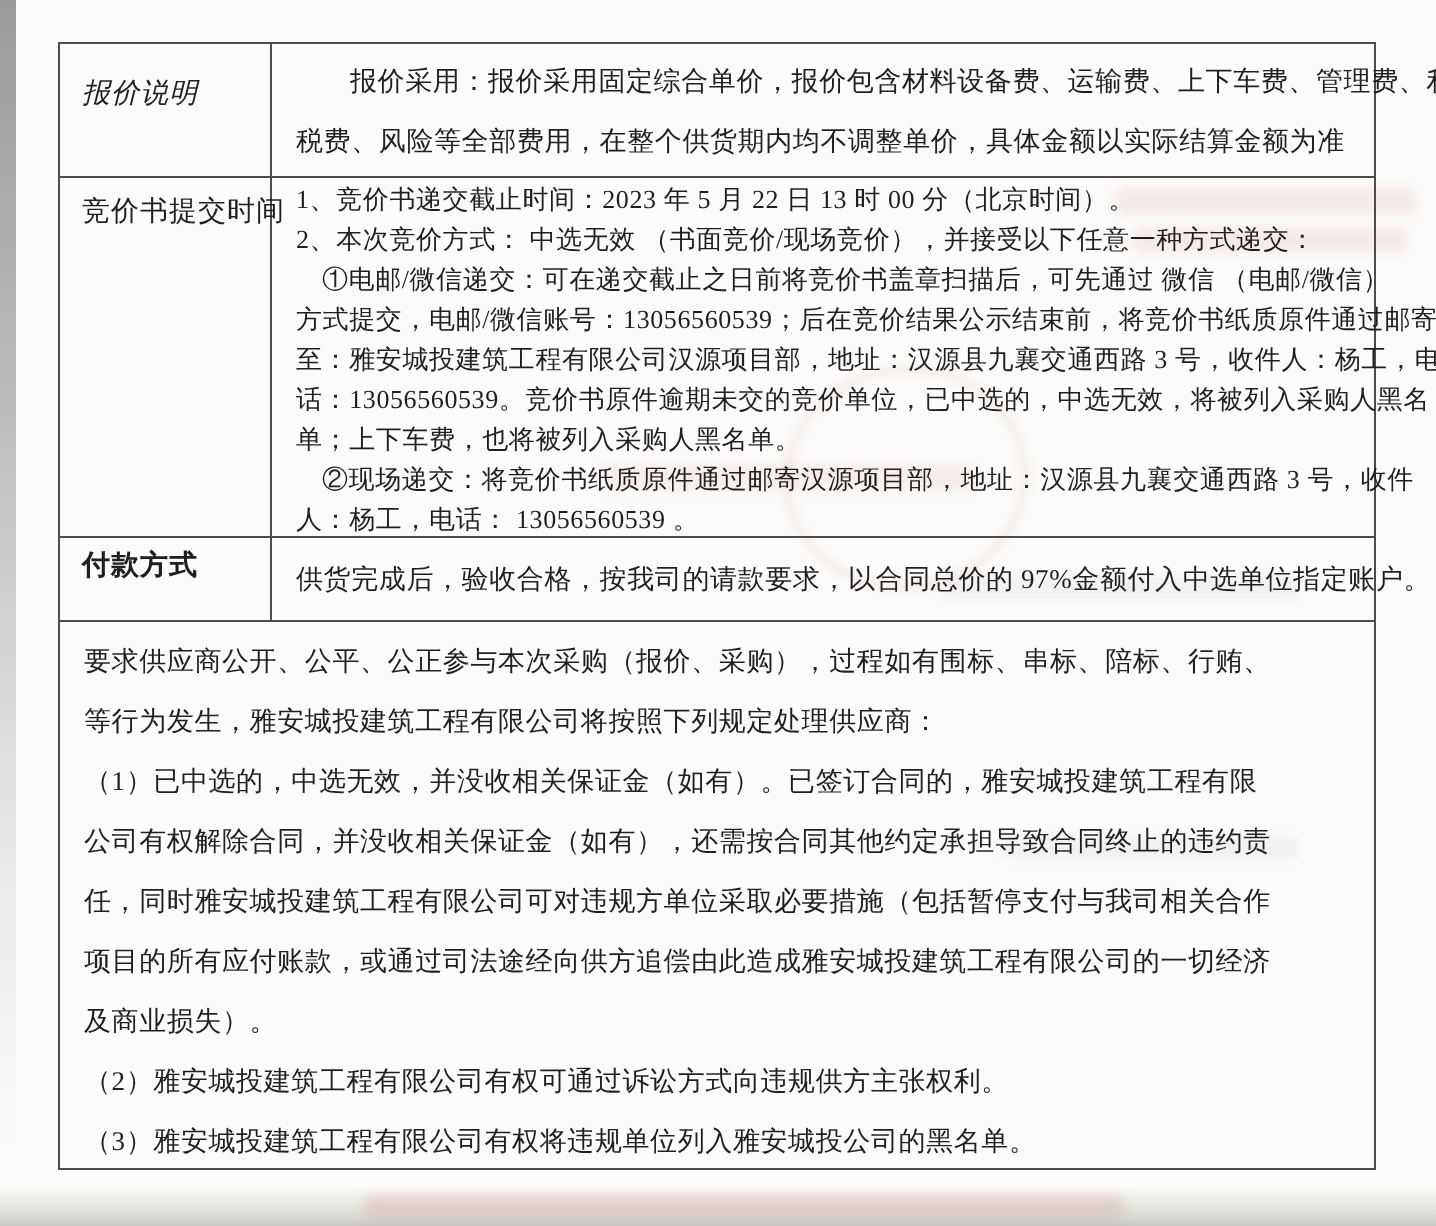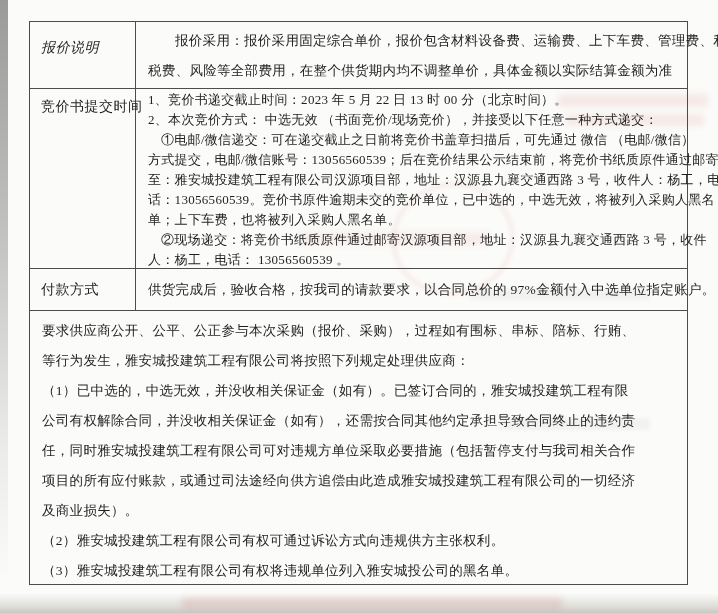--- a/index.html
+++ b/index.html
@@ -42,21 +42,21 @@
   }
   .trow { display: flex; border-bottom: 1px solid var(--line); }
   .trow:last-child { border-bottom: none; }
   .cell { box-sizing: border-box; }
   .cell.label {
     width: 106px; flex: 0 0 106px;
     border-right: 1px solid var(--line);
     padding-left: 11px; padding-right: 4px;
     font-size: 14px; letter-spacing: 0.5px;
   }
-  .cell.label.center { display: flex; flex-direction: column; justify-content: center; }
+  .cell.label.center { display: flex; flex-direction: column; justify-content: flex-start; font-weight: bold; }
   .label-line { line-height: 30px; white-space: nowrap; }
   .cell.content {
     flex: 1 1 auto;
     padding-left: 12px; padding-right: 8px;
     letter-spacing: 0.3px;
   }
   .cell.content.vcenter { display: flex; flex-direction: column; justify-content: center; }
   .tline { white-space: nowrap; }
   .u { text-underline-offset: 3px; }
 </style>

